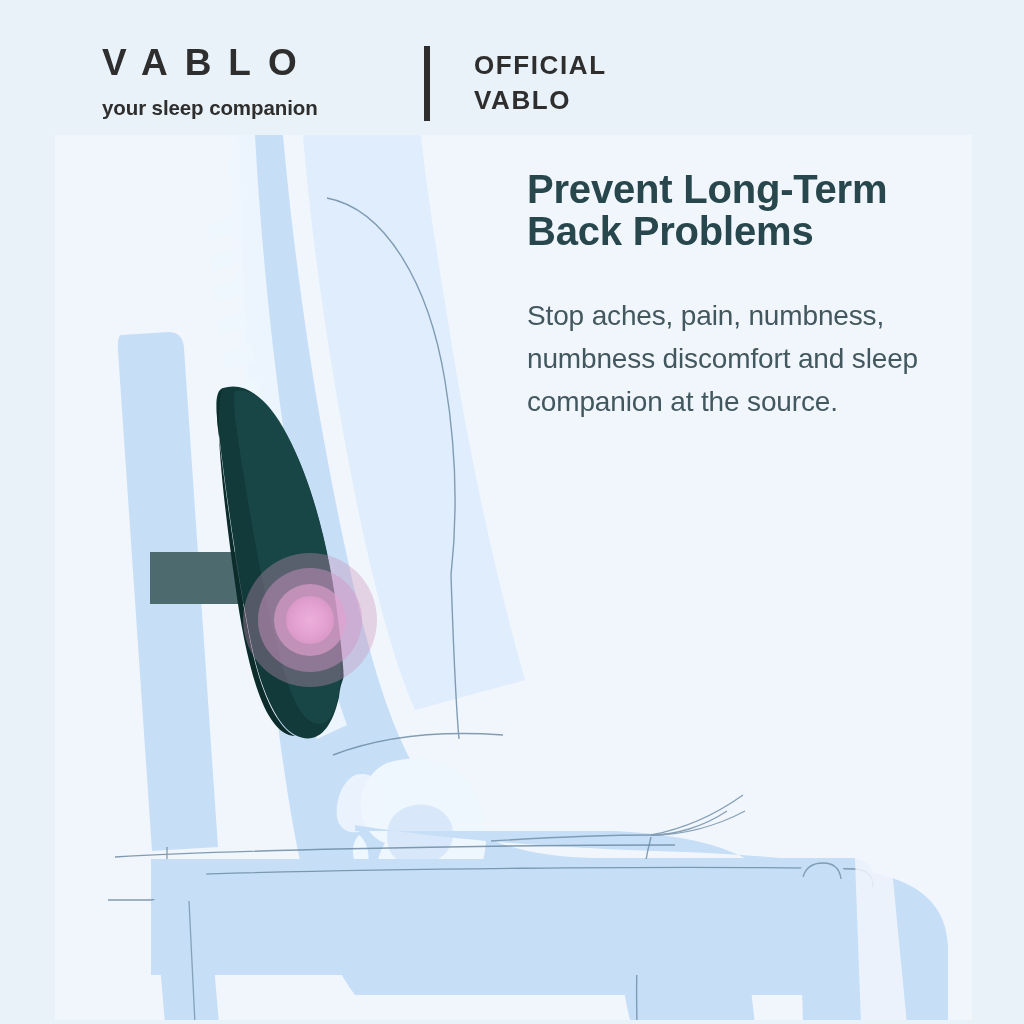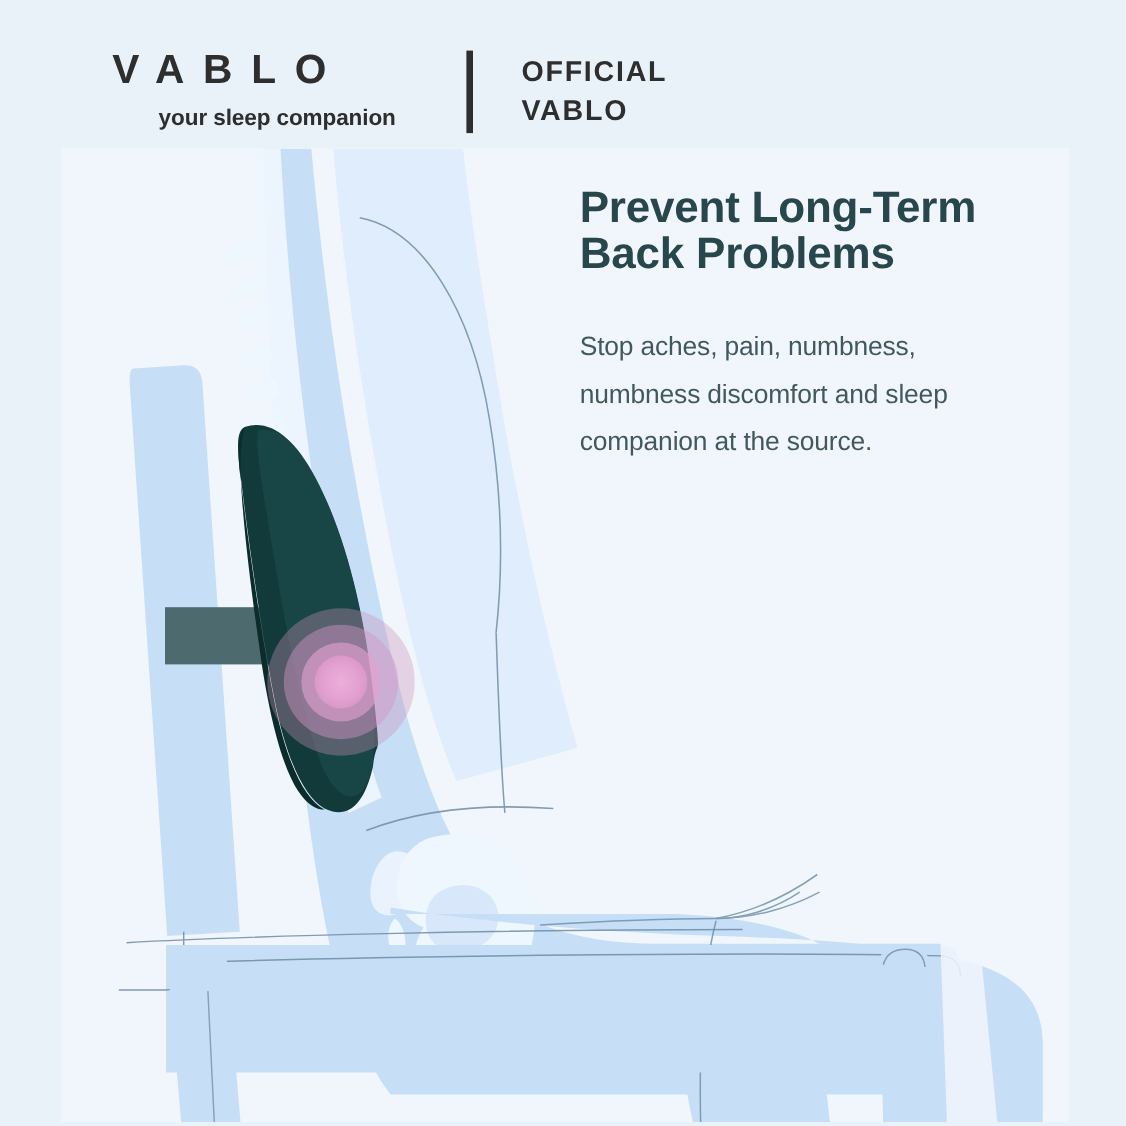--- a/index.html
+++ b/index.html
@@ -59,21 +59,20 @@
 
   #brand-tagline {
     font-family: "Liberation Sans", sans-serif;
     font-weight: bold;
     font-size: 20.5px;
     line-height: 26px;
     letter-spacing: -0.1px;
     color: #2e2e2e;
     margin-top: 6px;
     white-space: nowrap;
-    text-align: center;
   }
 
   #brand-divider {
     position: absolute;
     left: 424px;
     top: 46px;
     width: 6px;
     height: 75px;
     background: #2e2e2e;
   }
@@ -109,21 +108,21 @@
     font-weight: bold;
     font-size: 40px;
     line-height: 42px;
     color: #27474c;
     letter-spacing: -0.2px;
   }
 
   #subcopy {
     font-family: "Liberation Sans", sans-serif;
     font-weight: normal;
-    font-size: 24px;
+    font-size: 28px;
     line-height: 43px;
     color: #42585e;
     margin-top: 42px;
     letter-spacing: -0.15px;
   }
 
   
   #illustration {
     position: absolute;
     left: 55px;

